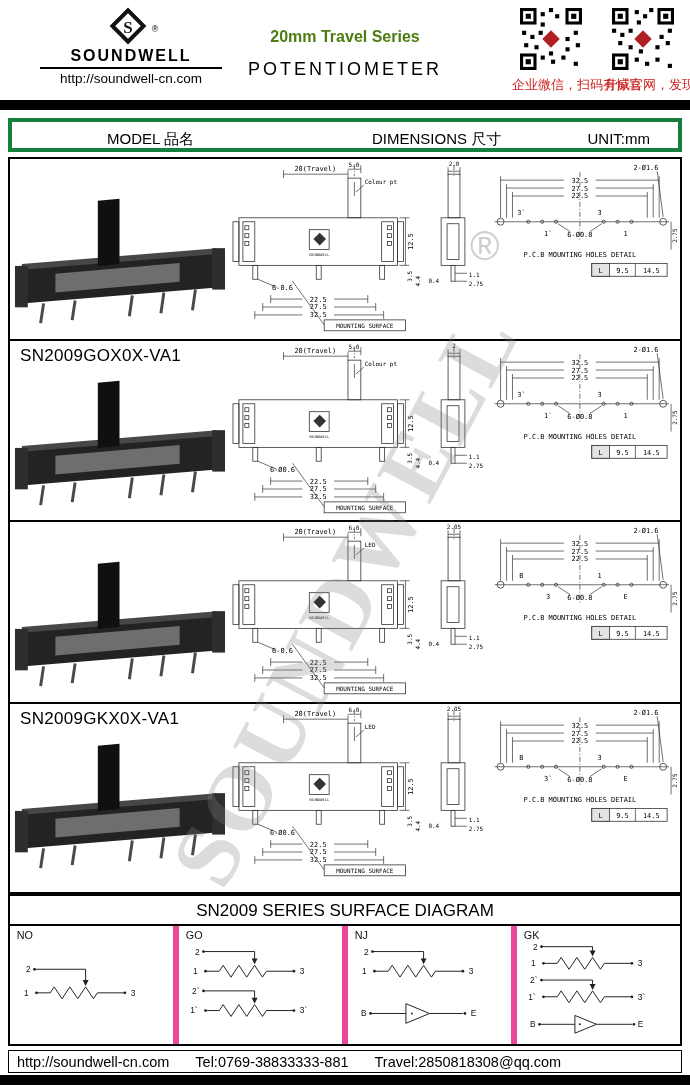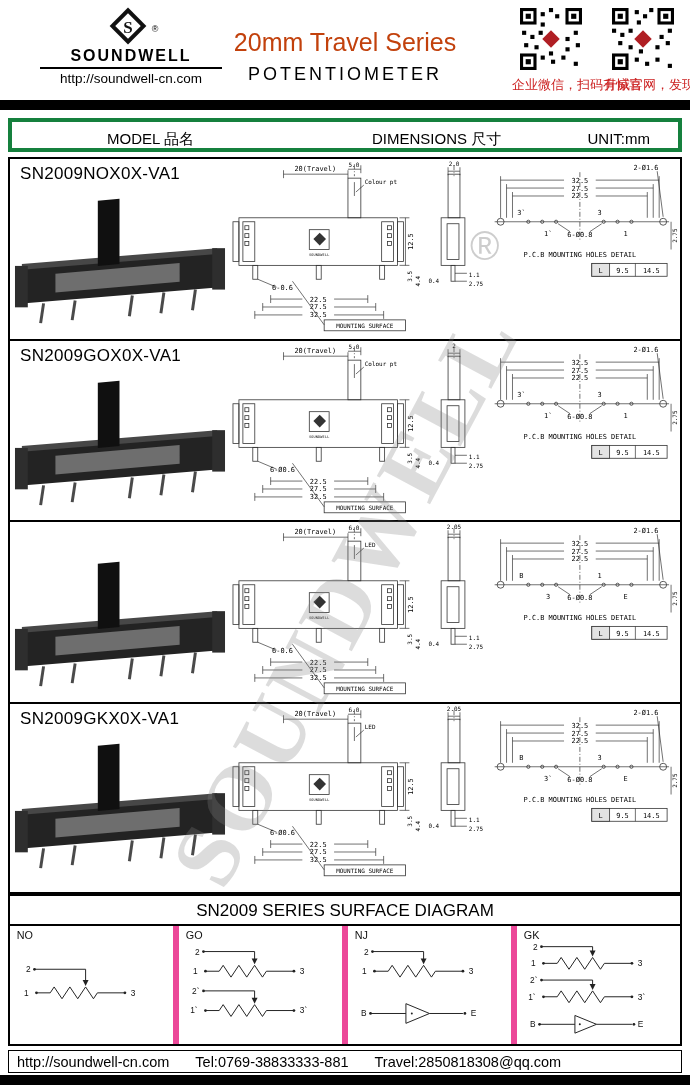--- a/index.html
+++ b/index.html
@@ -12,22 +12,22 @@
 
   
   .header{position:absolute;top:4px;left:8px;right:8px;height:94px}
   .logo-block{position:absolute;left:24px;top:0;width:198px;text-align:center}
   .logo-row{position:relative;height:46px}
   .logo-reg{font-size:9px;position:relative;top:-16px;left:2px}
   .logo-name{font-size:16px;font-weight:bold;letter-spacing:2px;margin-top:-3px}
   .logo-line{border-top:2px solid #000;margin:2px 8px}
   .logo-url{font-size:13.5px;margin-top:2px}
   .title-block{position:absolute;left:212px;right:212px;top:24px;text-align:center}
-  .title1{font-size:25px;color:#c2410c;font-weight:400;white-space:nowrap}
-  .title2{font-size:18px;letter-spacing:3px;margin-top:7px;white-space:nowrap}
+  .title1{font-size:16px;color:#4d7c0f;font-weight:700;white-space:nowrap}
+  .title2{font-size:18px;letter-spacing:3px;margin-top:13px;white-space:nowrap}
   .qrs{position:absolute;right:0;top:4px;display:flex;gap:14px}
   .qr{width:78px;text-align:center}
   .qr-cap{font-size:13px;color:#c22;margin-top:2px;white-space:nowrap}
 
   
   .thead{position:absolute;top:118px;left:8px;right:8px;height:34px;border:4px solid #15803d;font-size:15px}
   .th-model{position:absolute;left:95px;top:8px}
   .th-dim{position:absolute;left:360px;top:8px}
   .th-unit{position:absolute;right:28px;top:8px}
 
@@ -169,21 +169,20 @@
 <div class="bar top"></div>
 
 <div class="thead">
   <span class="th-model">MODEL 品名</span>
   <span class="th-dim">DIMENSIONS 尺寸</span>
   <span class="th-unit">UNIT:mm</span>
 </div>
 
 <div class="main" id="rows-host">
   <div class="model-row">
-    <div class="model-name">SN2009NOX0X-VA1</div>
     <svg class="photo" viewBox="0 0 215 148" width="212" height="146">
       <polygon points="8,78 206,62 206,70 8,86" fill="#474747"></polygon>
       <polygon points="8,84 206,68 206,102 8,118" fill="#232323"></polygon>
       <polygon points="42,88 168,77 168,96 42,107" fill="#6e6e6e"></polygon>
       <rect x="1" y="80" width="13" height="42" fill="#2e2e2e"></rect>
       <rect x="201" y="62" width="13" height="42" fill="#2e2e2e"></rect>
       <polygon points="85,14 107,12 107,78 85,80" fill="#101010"></polygon>
       <g stroke="#4a4a4a" stroke-width="3">
         <line x1="30" y1="118" x2="27" y2="138"></line>
           <line x1="62" y1="115" x2="59" y2="135"></line>

